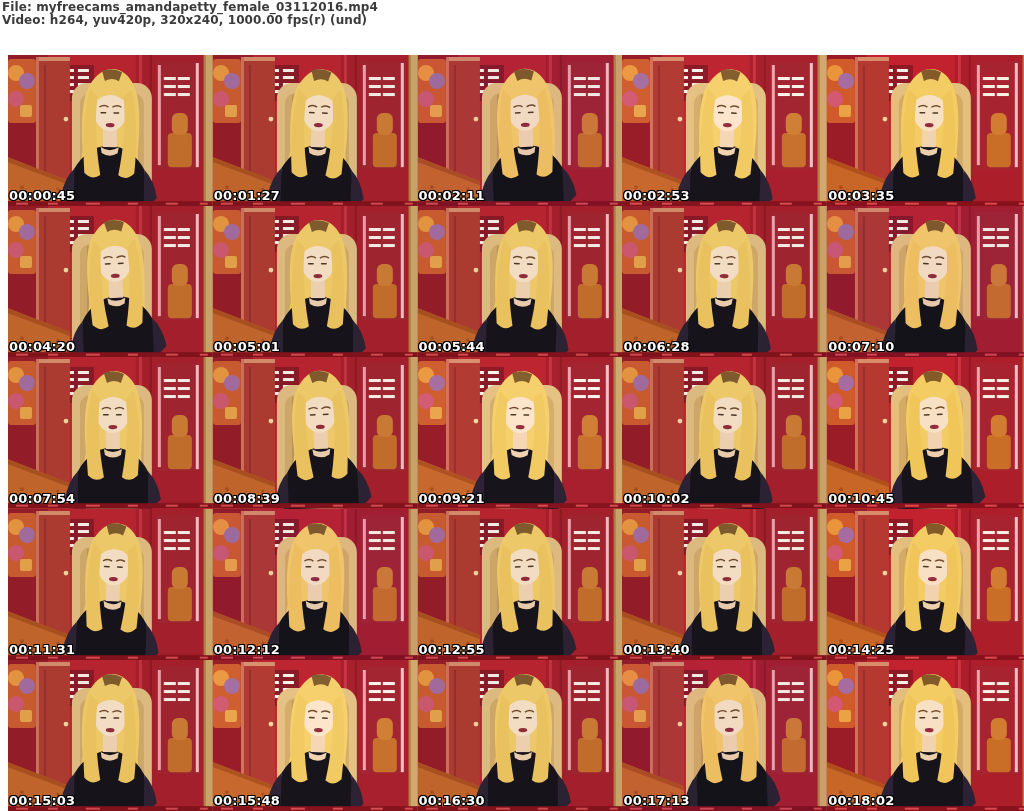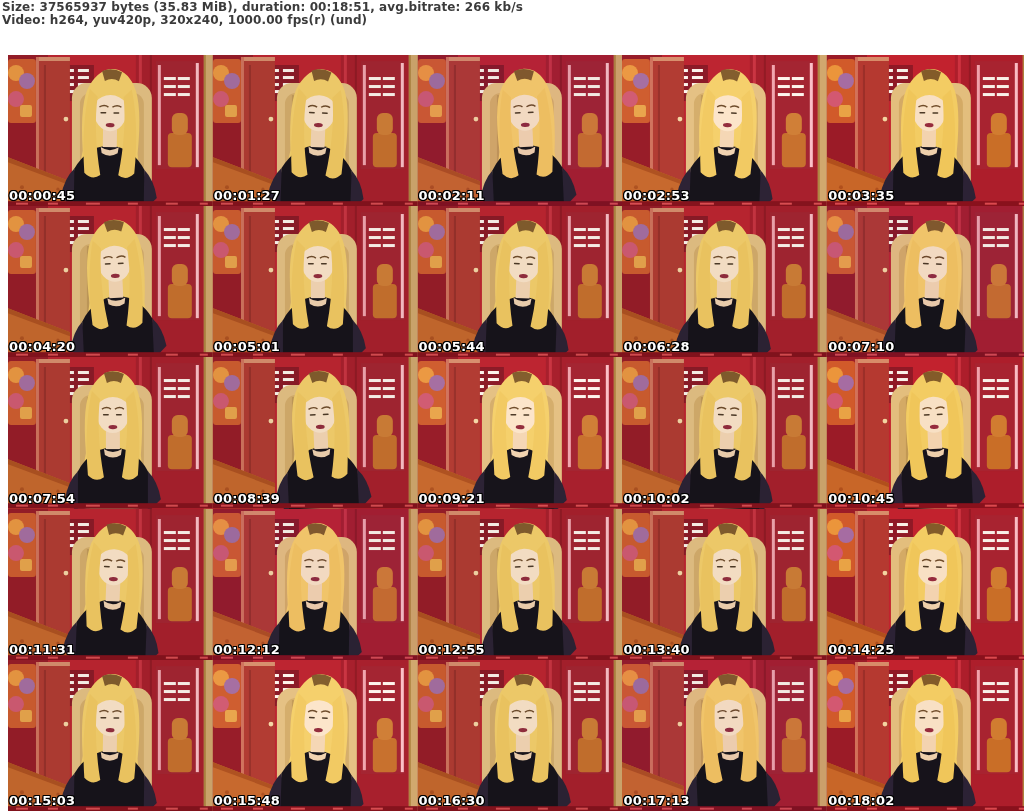--- a/index.html
+++ b/index.html
@@ -68,21 +68,21 @@
   .cell:nth-child(5n)   svg { filter: saturate(1.07) brightness(1.02); }
   .cell:nth-child(7n+3) svg { filter: hue-rotate(-4deg) brightness(0.99); }
   .cell:nth-child(9n+4) svg { filter: brightness(1.04); }
 </style>
 </head>
 <body>
 
 <div>
 
   <header class="meta">
-    <div class="meta-line">Size: 37565937 bytes (35.83 MiB), duration: 00:18:51, avg.bitrate: 266 kb/s</div>
+    <div class="meta-line">File: myfreecams_amandapetty_female_03112016.mp4</div>
     <div class="meta-line">Video: h264, yuv420p, 320x240, 1000.00 fps(r) (und)</div>
   </header>
 
   <div id="grid" style="grid-template-columns: repeat(5, 204.8px);">
   <div class="cell">
     <svg viewBox="0 0 205 151" preserveAspectRatio="none" xmlns="http://www.w3.org/2000/svg">
       <g>
         <rect x="0" y="0" width="205" height="151" fill="#b6242f"></rect>
 
         <rect x="128" y="0" width="77" height="151" fill="#a21f2b"></rect>

